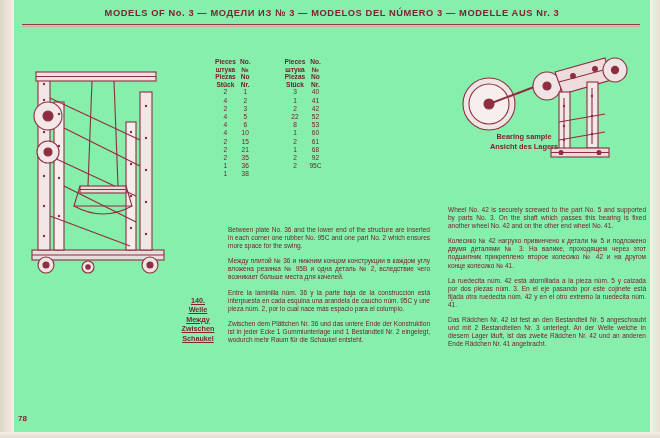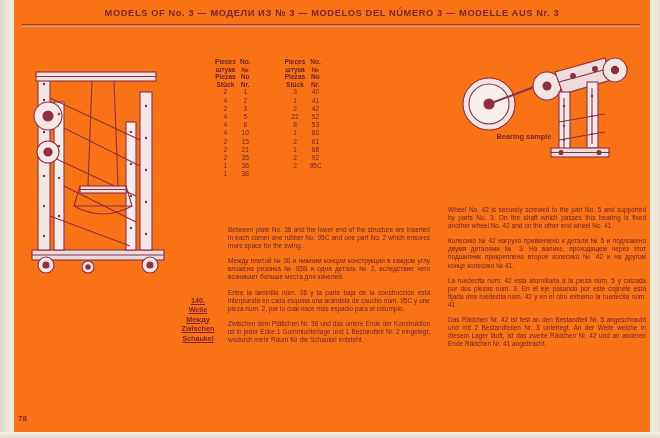--- a/index.html
+++ b/index.html
@@ -6,21 +6,21 @@
   body{
     width:660px;height:438px;
     background:#f3efe6;
     font-family:"Liberation Sans", sans-serif;
     color:#7a2434;
     overflow:hidden;
     position:relative;
   }
   .page{
     position:absolute;inset:0;
-    background:#f97316;
+    background:#86efac;
   }
   .edge-left{
     position:absolute;left:0;top:0;width:14px;height:438px;
     background:linear-gradient(to right,#dcd6c6,#f4f0e7);
   }
   .edge-right{
     position:absolute;right:0;top:0;width:10px;height:438px;
     background:linear-gradient(to left,#e6e0d2,#f4f0e7);
   }
   .header{
@@ -333,20 +333,21 @@
         <circle cx="109" cy="104" r="1.2"></circle>
         <circle cx="137" cy="60" r="1.2"></circle>
           <circle cx="137" cy="80" r="1.2"></circle>
         <circle cx="137" cy="98" r="1.2"></circle>
       </g>
     </svg>
   </div>
 
   <div class="bearing">
     <div>Bearing sample</div>
+    <div>Ansicht des Lagers</div>
   </div>
 
   <div class="caption">
     <div class="num">140.</div>
     <div>Welle</div>
     <div>Между</div>
     <div>Zwischen</div>
     <div>Schaukel</div>
   </div>
 

